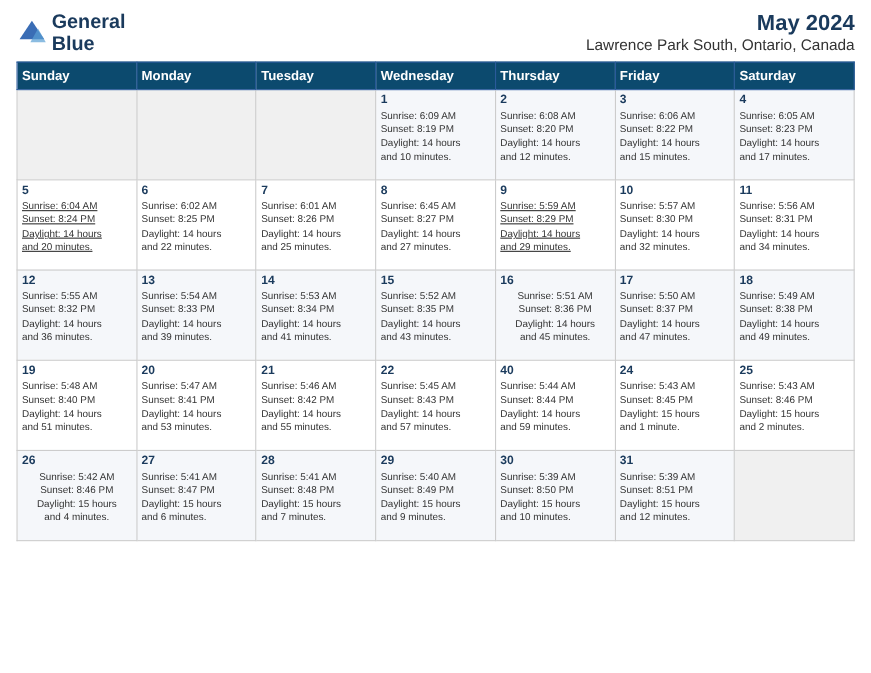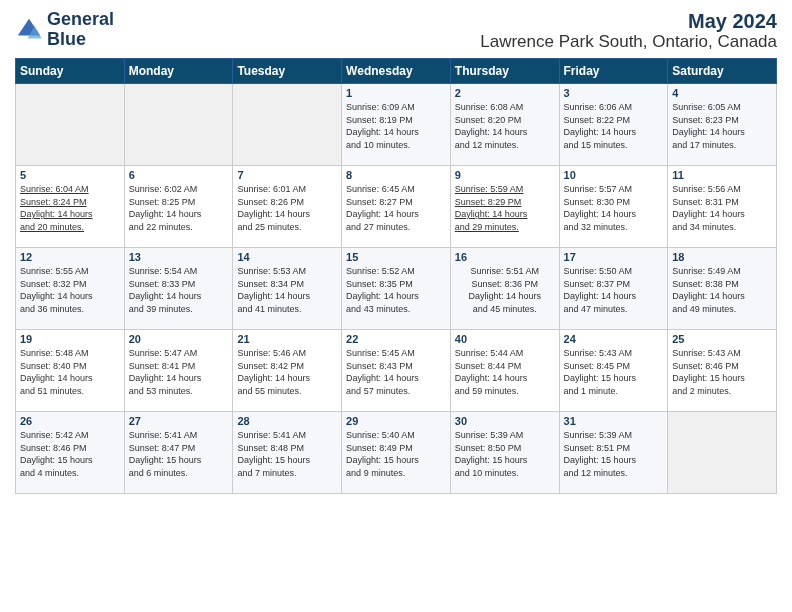--- a/index.html
+++ b/index.html
@@ -43,21 +43,21 @@
     .header-right {
       text-align: right;
     }
     .month-title {
       font-size: 20px;
       font-weight: bold;
       color: #1a3a5c;
       line-height: 1.1;
     }
     .location {
-      font-size: 17px;
+      font-size: 14px;
       color: #333;
     }
     table {
       width: 100%;
       border-collapse: collapse;
       table-layout: fixed;
     }
     thead tr th {
       background: #0c4a6e;
       color: #fff;
@@ -311,21 +311,21 @@
             <span class="day-num">25</span>
             <div class="day-info" style="white-space: pre-line;">Sunrise: 5:43 AM
 Sunset: 8:46 PM
 Daylight: 15 hours
 and 2 minutes.</div>
           </td>
         </tr>
         <tr>
           <td>
             <span class="day-num">26</span>
-            <div class="day-info" style="white-space: pre-line;">Sunrise: 5:42 AM
+            <div class="day-info" style="white-space: pre-line; text-align: center;">Sunrise: 5:42 AM
 Sunset: 8:46 PM
 Daylight: 15 hours
 and 4 minutes.</div>
           </td>
           <td>
             <span class="day-num">27</span>
             <div class="day-info" style="white-space: pre-line;">Sunrise: 5:41 AM
 Sunset: 8:47 PM
 Daylight: 15 hours
 and 6 minutes.</div>

